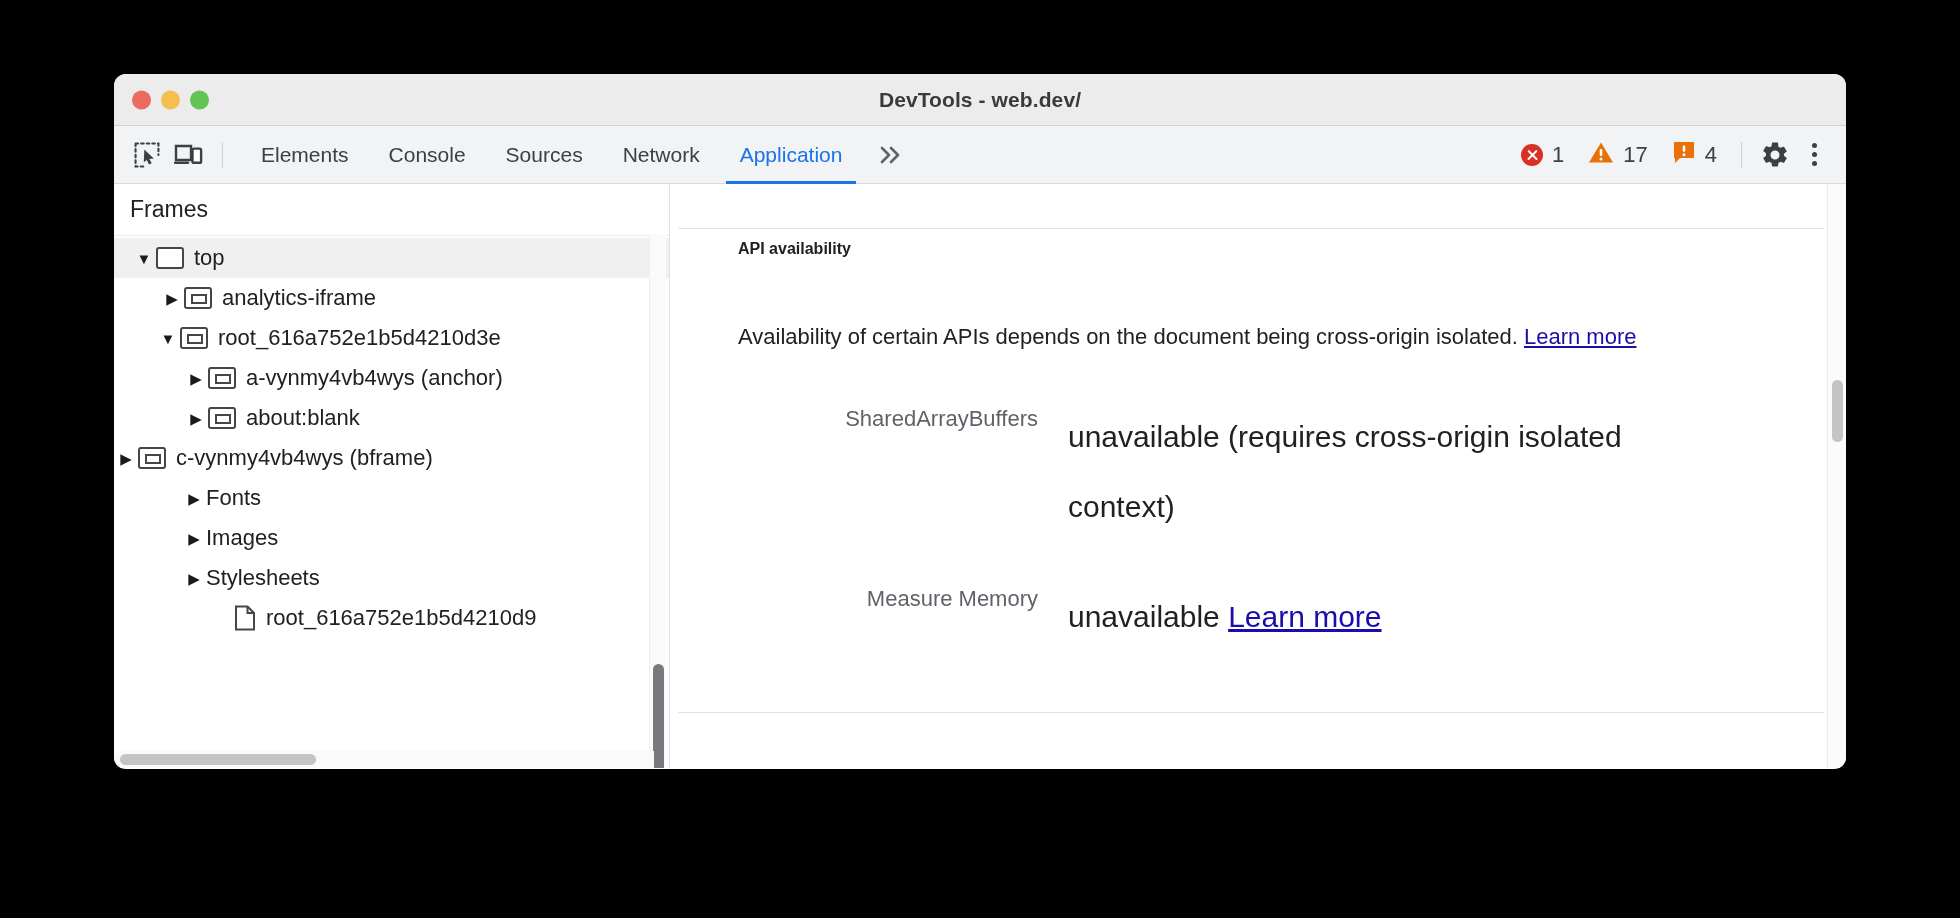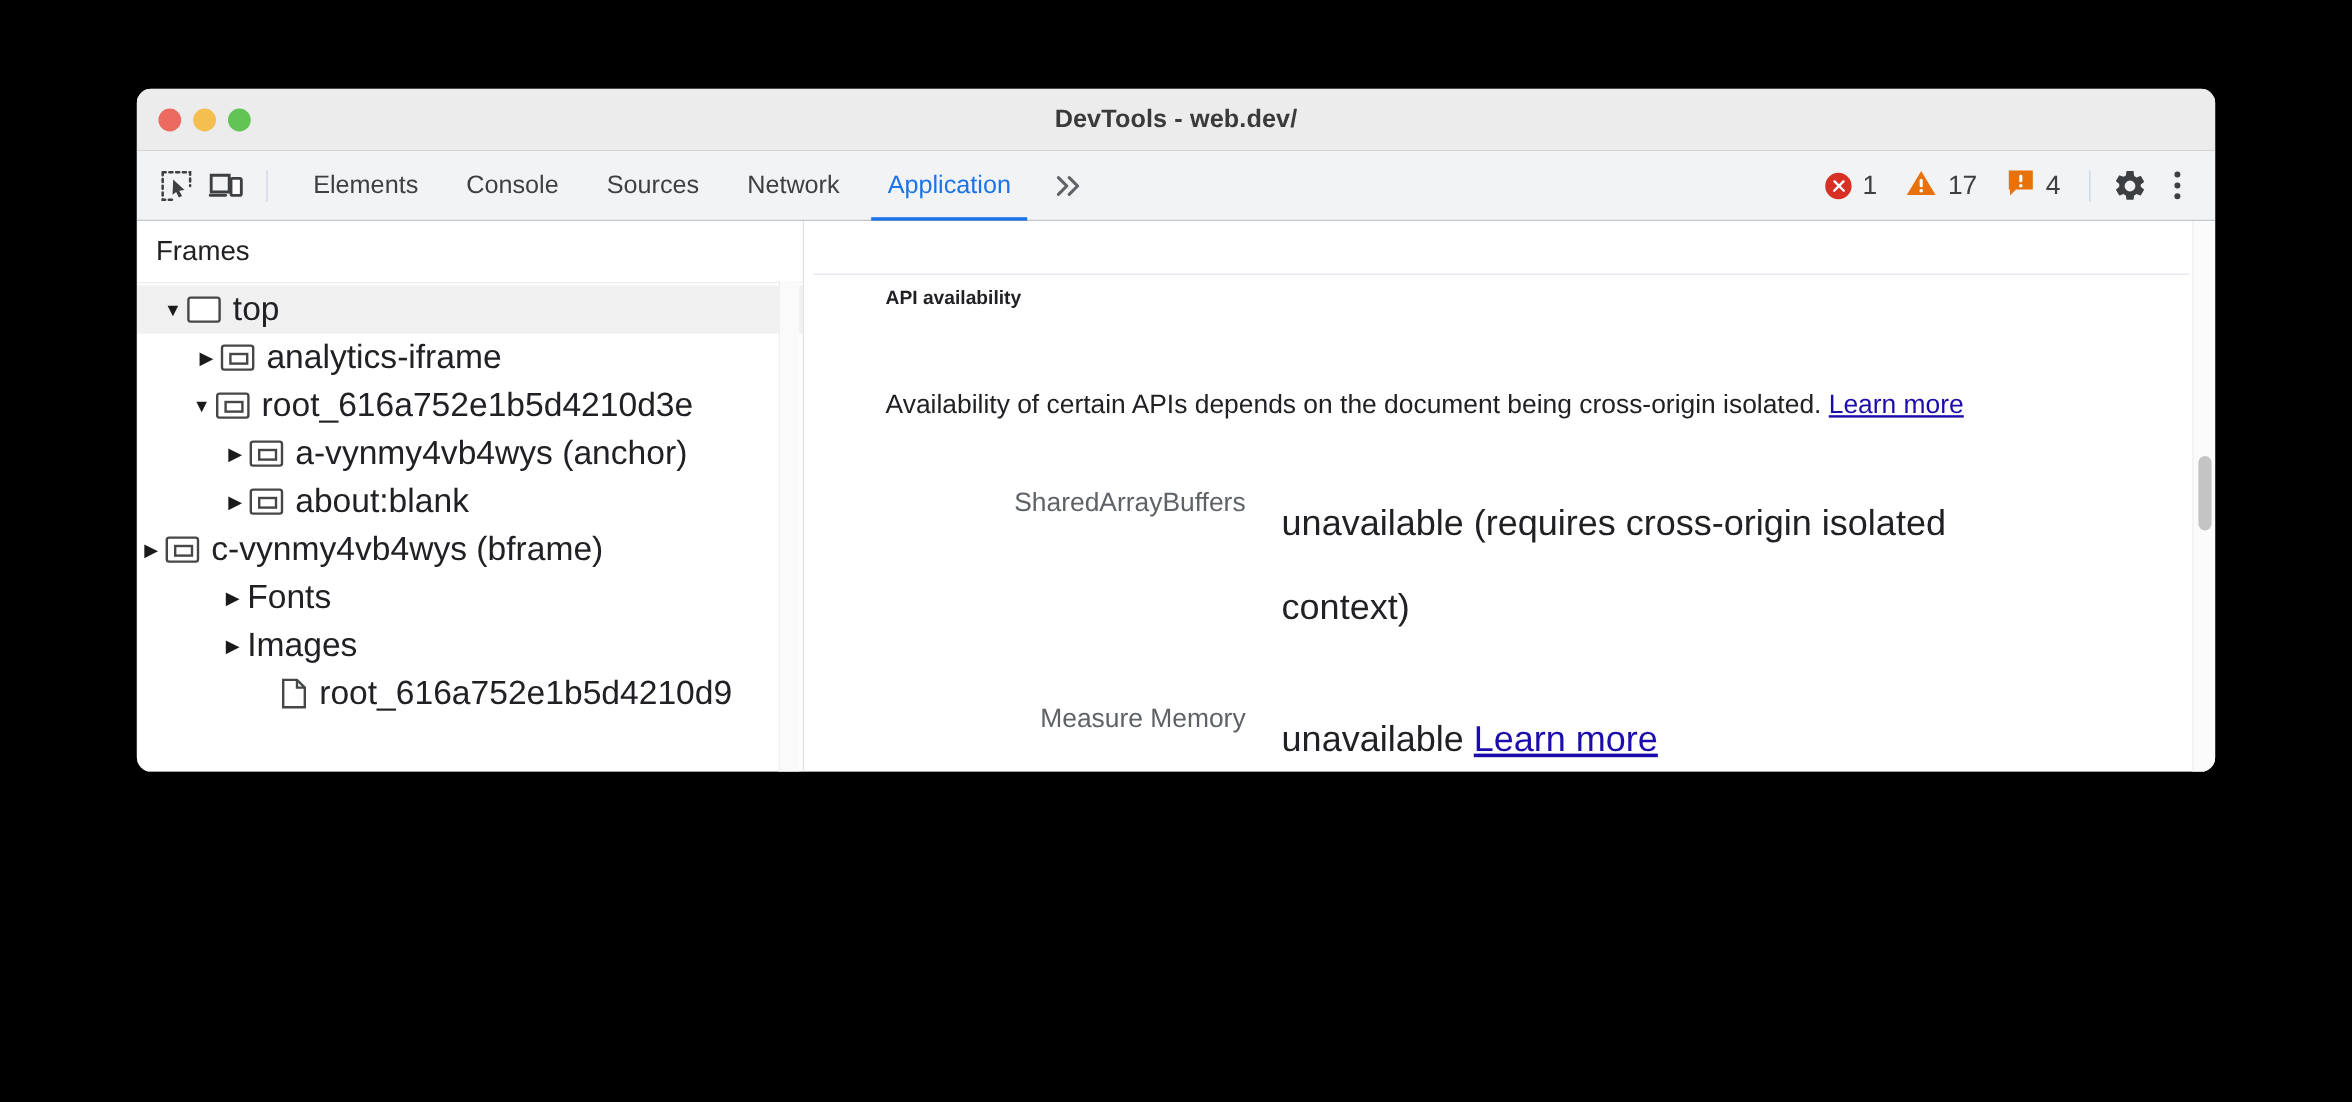--- a/index.html
+++ b/index.html
@@ -18,21 +18,21 @@
     height: 918px;
     background: #000000;
   }
 
   
   .window {
     position: absolute;
     left: 114px;
     top: 74px;
     width: 1732px;
-    height: 569px;
+    height: 695px;
     background: #ffffff;
     border-radius: 12px;
     overflow: hidden;
     box-shadow: 0 14px 40px rgba(0,0,0,0.55);
   }
 
   
   .titlebar {
     position: relative;
     height: 52px;
@@ -208,21 +208,21 @@
   .tree {
     position: relative;
     padding-top: 2px;
   }
   .tree-row {
     display: flex;
     align-items: center;
     height: 40px;
     white-space: nowrap;
     cursor: pointer;
-    font-size: 28px;
+    font-size: 22px;
     color: #202124;
   }
   .tree-row.selected { background: #f0f0f0; }
 
   .twisty {
     width: 24px;
     flex: none;
     display: flex;
     align-items: center;
     justify-content: center;
@@ -520,20 +520,24 @@
           <div class="tree-row" style="padding-left:68px;">
             <span class="twisty closed"></span>
             <span class="tree-label">Fonts</span>
           </div>
 
           <div class="tree-row" style="padding-left:68px;">
             <span class="twisty closed"></span>
             <span class="tree-label">Images</span>
           </div>
 
+          <div class="tree-row" style="padding-left:68px;">
+            <span class="twisty closed"></span>
+            <span class="tree-label">Stylesheets</span>
+          </div>
 
           <div class="tree-row" style="padding-left:96px;">
             <span class="twisty none"></span>
             <span class="doc-ico">
               <svg width="22" height="26" viewBox="0 0 22 26" aria-hidden="true">
                 <path d="M2 1.6 H13.5 L20 8 V24.4 H2 Z" fill="#fff" stroke="#444746" stroke-width="2"></path>
                 <path d="M13.5 1.6 V8 H20" fill="none" stroke="#444746" stroke-width="2"></path>
               </svg>
             </span>
             <span class="tree-label">root_616a752e1b5d4210d9</span>

